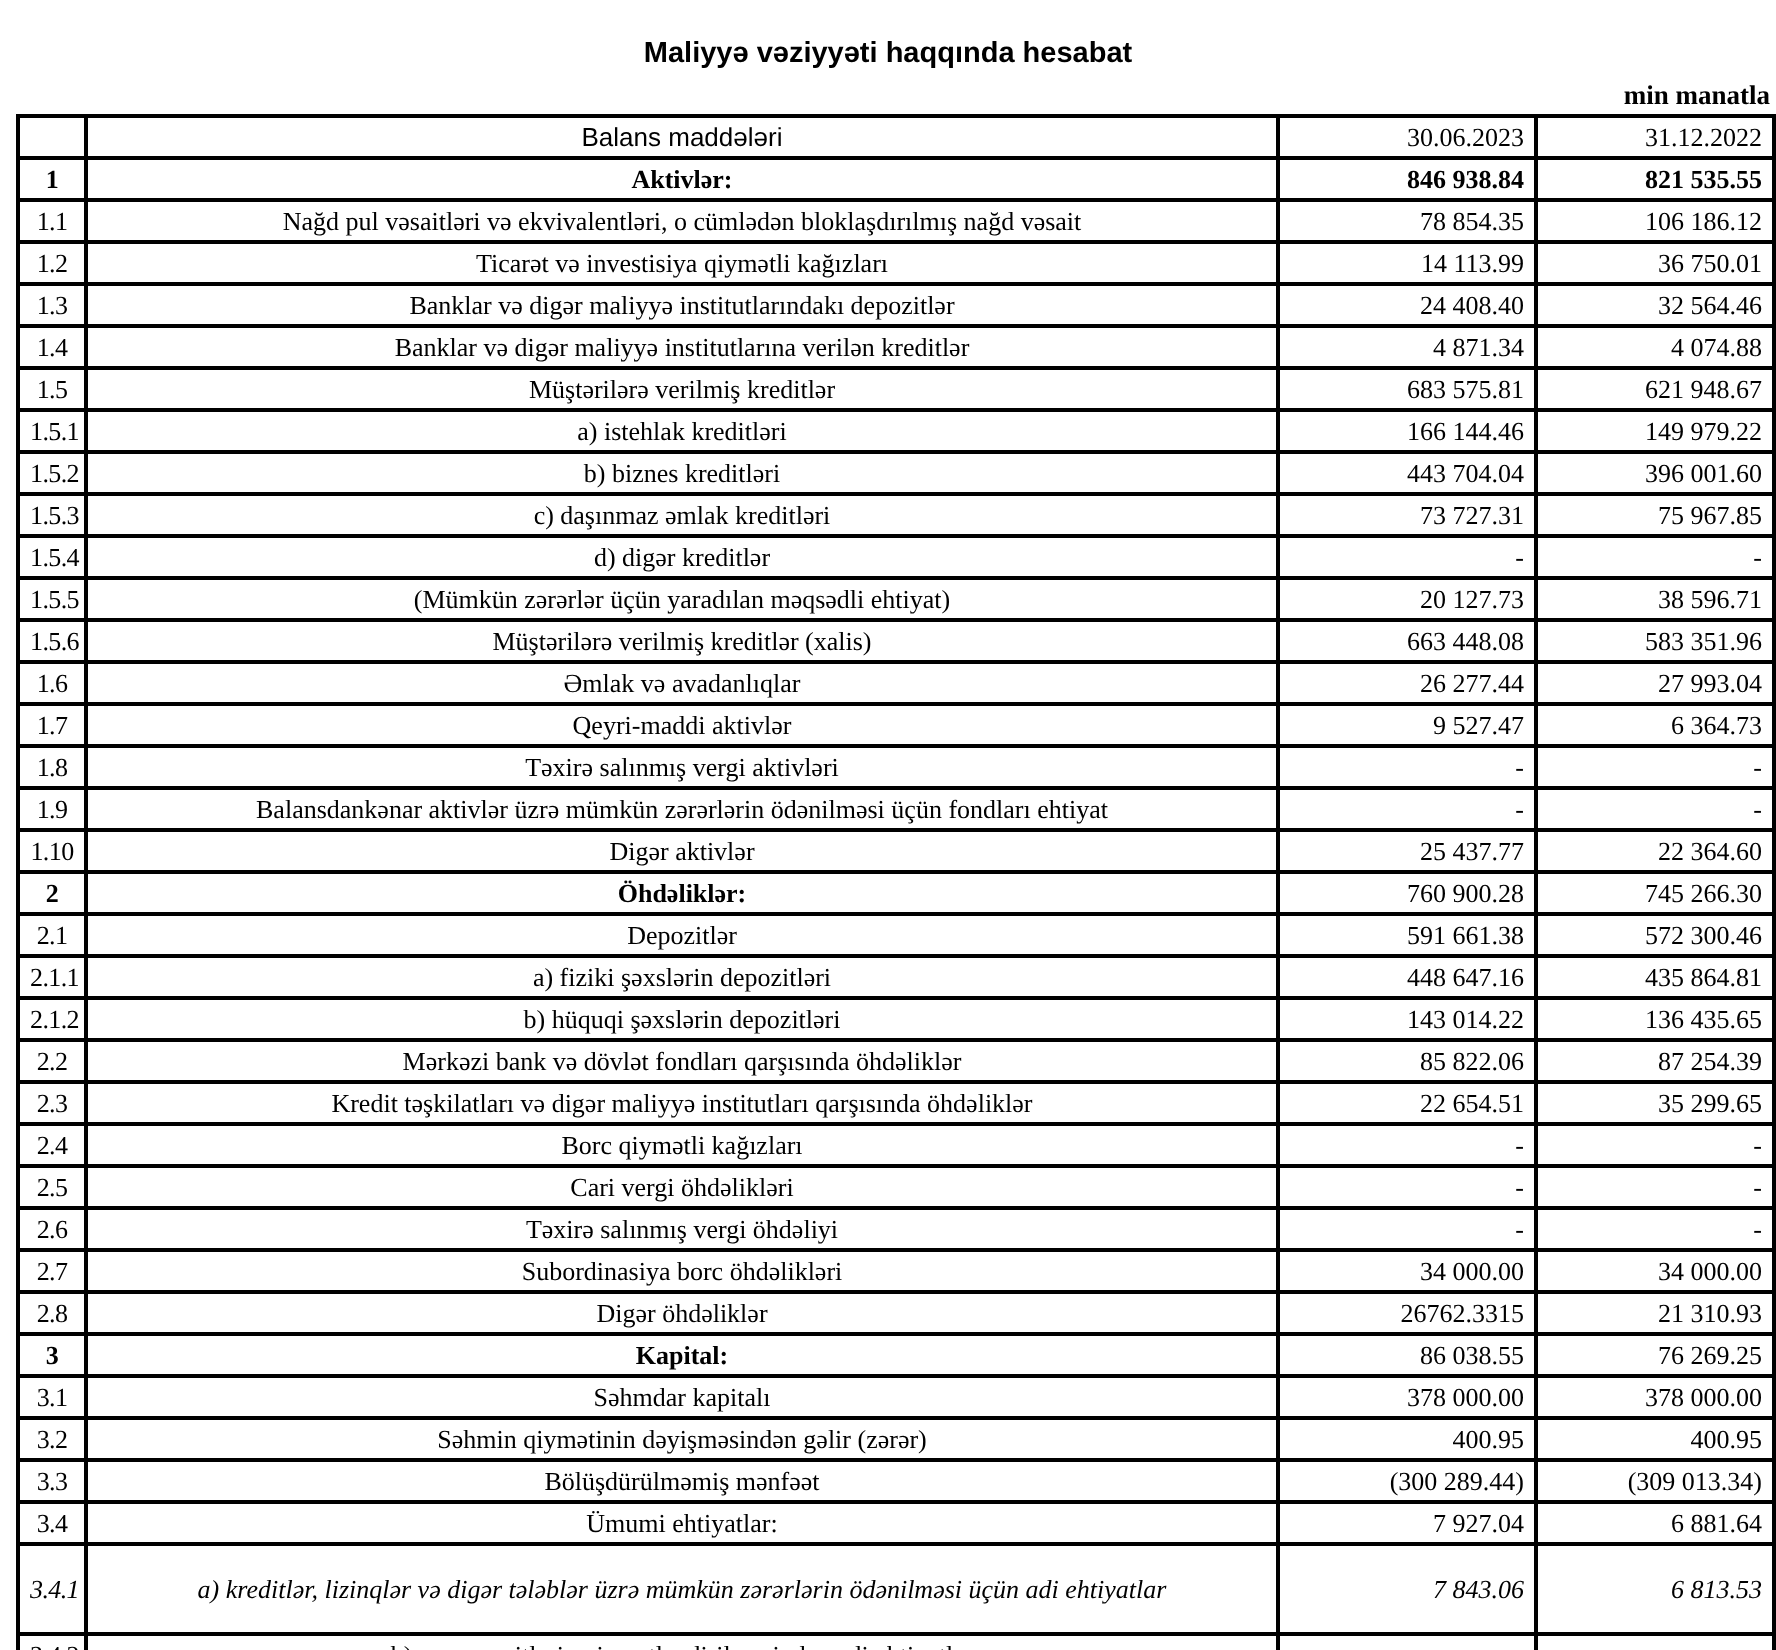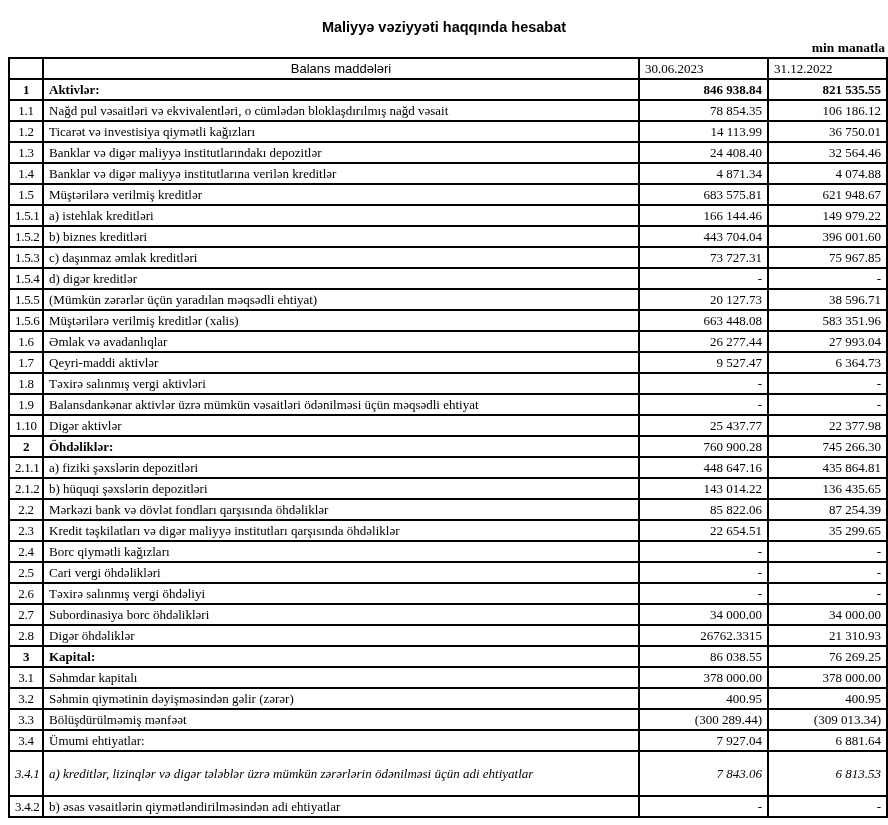--- a/index.html
+++ b/index.html
@@ -52,40 +52,40 @@
     overflow: hidden;
     white-space: nowrap;
     vertical-align: middle;
   }
   .c-no {
     text-align: center;
     padding: 1px 1px;
     font-size: 12.5px;
     letter-spacing: -0.3px;
   }
-  .c-label { text-align: left; }
+  .c-label { text-align: center; }
   .c-v1, .c-v2 { text-align: right; }
   .dash { padding-right: 46px; }
   tr.bold-label .c-no,
   tr.bold-label .c-label { font-weight: bold; }
   tr.bold-values .c-v1,
   tr.bold-values .c-v2 { font-weight: bold; }
   tr.tall td { height: 41px; white-space: normal; line-height: 16px; font-style: italic; }
   th.h-item {
     font-family: "Liberation Sans", sans-serif;
     font-weight: bold;
     font-size: 13px;
     text-align: center;
     margin-left: 12px;
   }
   th.h-date {
     font-family: "Liberation Serif", serif;
     font-weight: bold;
     font-size: 13.5px;
-    text-align: left;
+    text-align: right;
   }
 </style>
 </head>
 <body>
 
 <div class="doc-title">Maliyyə vəziyyəti haqqında hesabat</div>
 <div class="unit-note">min manatla</div>
 
 <div class="table-wrap">
   <table class="balance">
@@ -189,35 +189,41 @@
     <td class="c-v2">6 364.73</td>
   </tr>
         <tr>
     <td class="c-no">1.8</td>
     <td class="c-label">Təxirə salınmış vergi aktivləri</td>
     <td class="c-v1 dash">-</td>
     <td class="c-v2 dash">-</td>
   </tr>
         <tr>
     <td class="c-no">1.9</td>
-    <td class="c-label">Balansdankənar aktivlər üzrə mümkün vəsaitləri ödənilməsi üçün məqsədli ehtiyat</td>
+    <td class="c-label">Balansdankənar aktivlər üzrə mümkün zərərlərin ödənilməsi üçün fondları ehtiyat</td>
     <td class="c-v1 dash">-</td>
     <td class="c-v2 dash">-</td>
   </tr>
         <tr>
     <td class="c-no">1.10</td>
     <td class="c-label">Digər aktivlər</td>
     <td class="c-v1">25 437.77</td>
-    <td class="c-v2">22 377.98</td>
+    <td class="c-v2">22 364.60</td>
   </tr>
         <tr class="bold-label">
     <td class="c-no">2</td>
     <td class="c-label">Öhdəliklər:</td>
     <td class="c-v1">760 900.28</td>
     <td class="c-v2">745 266.30</td>
+  </tr>
+        <tr>
+    <td class="c-no">2.1</td>
+    <td class="c-label">Depozitlər</td>
+    <td class="c-v1">591 661.38</td>
+    <td class="c-v2">572 300.46</td>
   </tr>
         <tr>
     <td class="c-no">2.1.1</td>
     <td class="c-label">a) fiziki şəxslərin depozitləri</td>
     <td class="c-v1">448 647.16</td>
     <td class="c-v2">435 864.81</td>
   </tr>
         <tr>
     <td class="c-no">2.1.2</td>
     <td class="c-label">b) hüquqi şəxslərin depozitləri</td>

